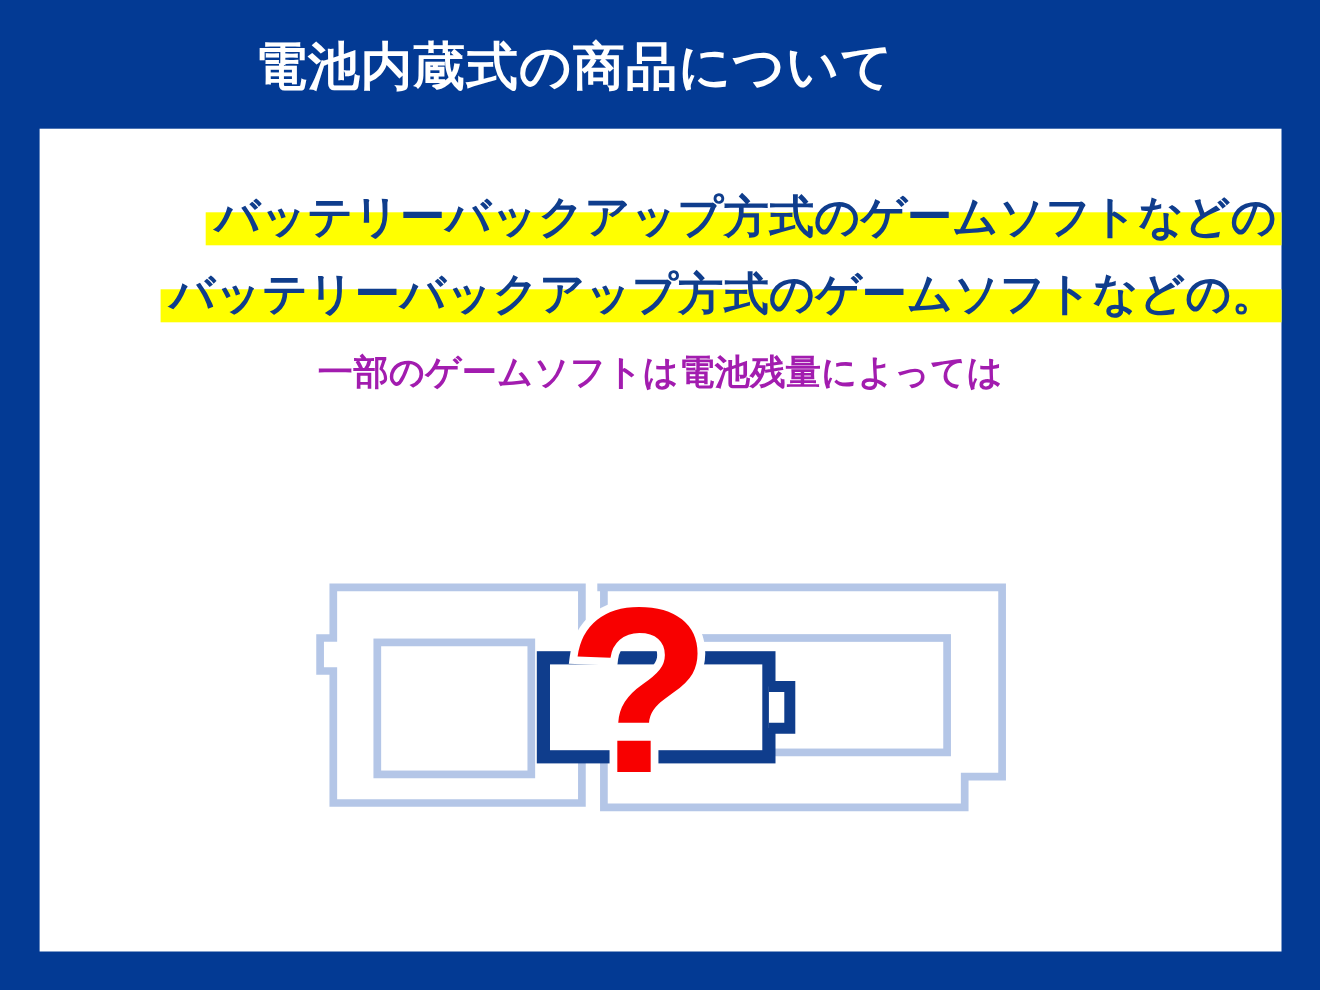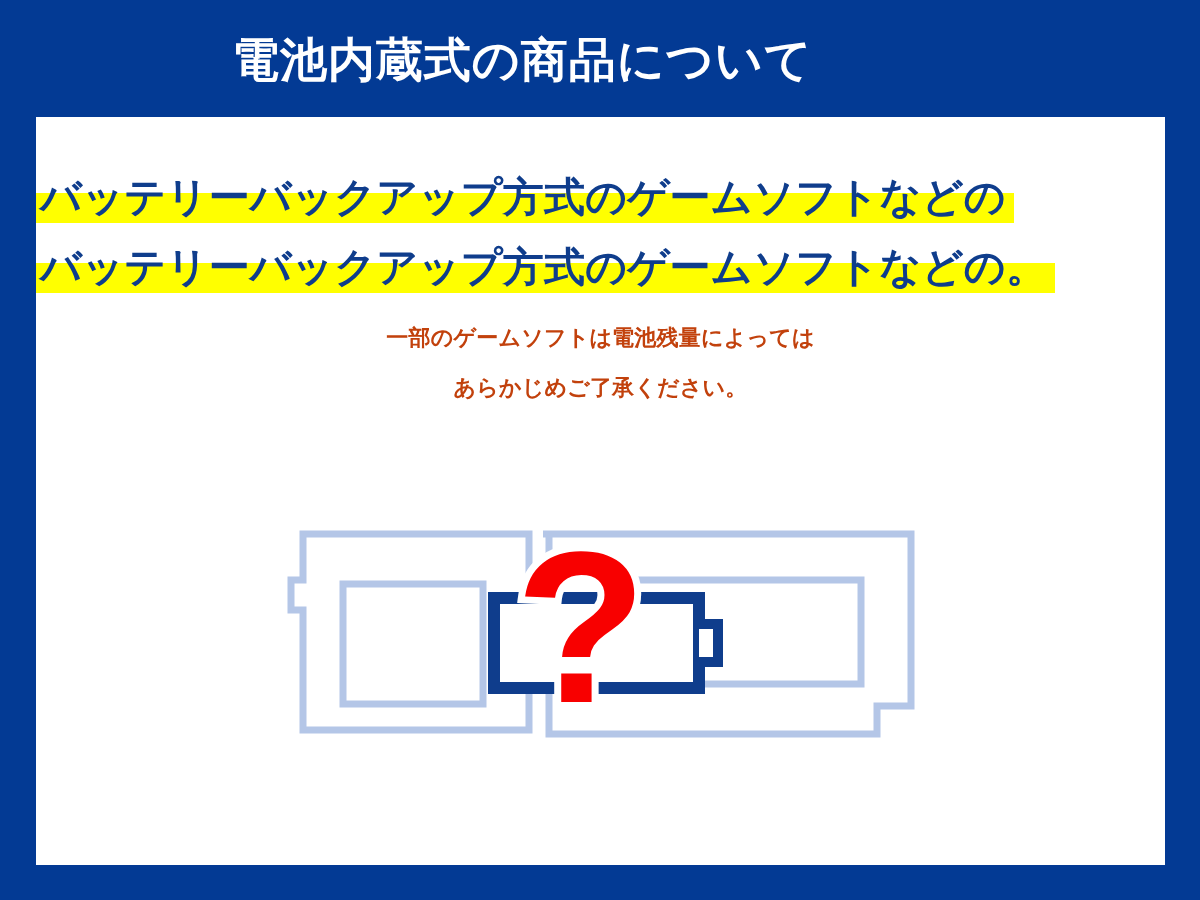--- a/index.html
+++ b/index.html
@@ -56,21 +56,21 @@
     box-sizing: border-box;
     overflow: hidden;
   }
 
   
   .headline {
     position: absolute;
     left: 0;
     top: 48px;
     width: 1129px;
-    text-align: left;
+    text-align: right;
   }
   .headline-line {
     display: block;
     position: relative;
     height: 64px;
     line-height: 64px;
     white-space: nowrap;
   }
   .headline-line + .headline-line {
     margin-top: 6px;
@@ -99,22 +99,22 @@
   
   .body-copy {
     position: absolute;
     left: 0;
     top: 196px;
     width: 1129px;
     text-align: center;
   }
   .body-line {
     display: block;
-    color: #c2410c;
-    font-size: 22px;
+    color: #a21caf;
+    font-size: 32px;
     font-weight: 700;
     line-height: 50px;
     white-space: nowrap;
     letter-spacing: 0.01em;
   }
 
   
   .illustration {
     position: absolute;
     left: 245px;
@@ -143,21 +143,20 @@
       <span class="headline-line">
         <span class="hl-mark">バッテリーバックアップ方式のゲームソフトなどの</span>
       </span>
       <span class="headline-line">
         <span class="hl-mark">バッテリーバックアップ方式のゲームソフトなどの。</span>
       </span>
     </div>
 
     <div class="body-copy">
       <span class="body-line">一部のゲームソフトは電池残量によっては</span>
-      <span class="body-line">あらかじめご了承ください。</span>
     </div>
 
     <div class="illustration">
       <svg viewBox="0 0 640 250" xmlns="http://www.w3.org/2000/svg">
 
         <g>
           <path d="M22 22 L248 22 L248 218 L22 218 L22 98 L10 98 L10 68 L22 68 Z" fill="none" stroke="#B4C6E7" stroke-width="7" stroke-linejoin="miter"></path>
           <rect x="62" y="72" width="140" height="120" fill="none" stroke="#B4C6E7" stroke-width="7"></rect>
         </g>
 

